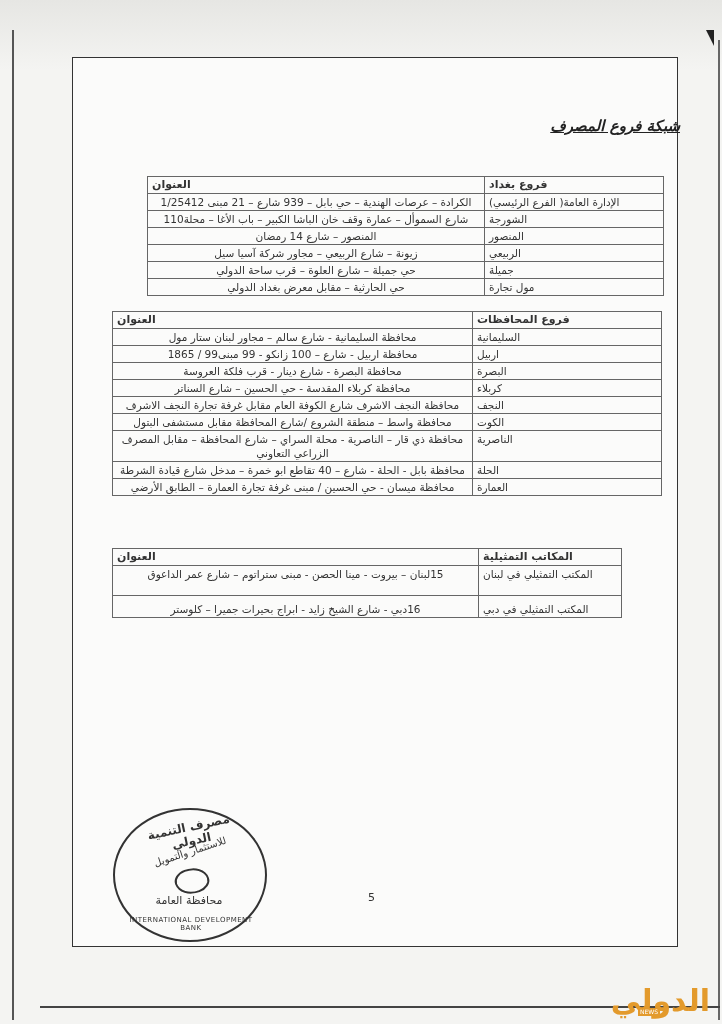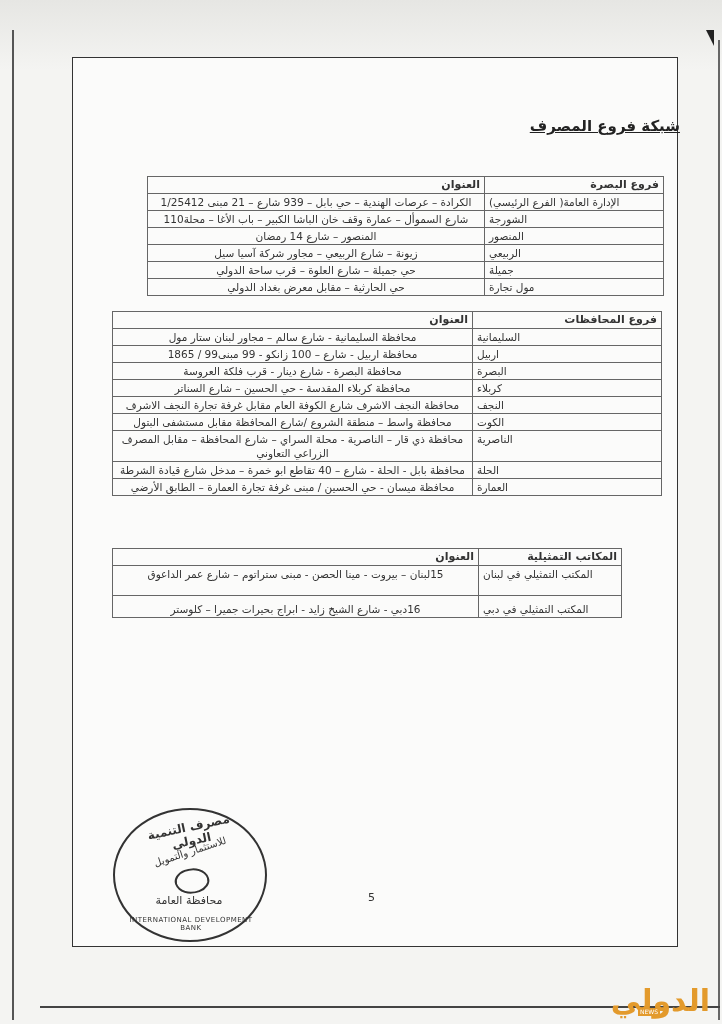--- a/index.html
+++ b/index.html
@@ -14,30 +14,30 @@
     .outer-bottom { position:absolute; left:40px; top:1006px; width:680px; height:2px; background:#444; }
     .corner-mark { position:absolute; left:706px; top:30px; width:0; height:0;
       border-left:8px solid transparent; border-top:16px solid #222; }
     .page-frame {
       position:absolute; left:72px; top:57px; width:604px; height:888px;
       border:1.5px solid #333; background:#fbfbfa;
     }
     .doc-title {
       position:absolute; left:490px; top:117px; width:190px; text-align:right;
       direction:rtl; font-family:"DejaVu Sans", sans-serif; font-weight:bold;
-      font-size:15px; text-decoration:underline; color:#222;
+      font-size:15px; text-decoration:underline; color:#222;font-style:italic;
     }
     table.branches {
       position:absolute; border-collapse:collapse; direction:rtl;
       font-family:"DejaVu Sans", sans-serif; font-size:10.5px; color:#333;
     }
     table.branches td, table.branches th {
       border:1px solid #666; padding:1px 4px; line-height:14px; vertical-align:top;
     }
-    table.branches th { font-weight:bold; text-align:right; font-size:11px; }
+    table.branches th { font-weight:bold; text-align:left; font-size:11px; }
     td.name { text-align:left; }
     td.addr { text-align:center; }
     #t1 { left:147px; top:176px; width:517px; }
     #t1 .c-name { width:170px; }
     #t2 { left:112px; top:311px; width:550px; }
     #t2 .c-name { width:180px; }
     #t3 { left:112px; top:548px; width:510px; }
     #t3 .c-name { width:134px; }
     .stamp {
       position:absolute; left:113px; top:808px; width:150px; height:130px;
@@ -71,21 +71,21 @@
 <div class="outer-bottom"></div>
 <div class="corner-mark"></div>
 
 <div class="page-frame"></div>
 
 <div class="doc-title">شبكة فروع المصرف</div>
 
 <table class="branches" id="t1">
   <tbody>
       <tr>
-    <th class="c-name">فروع البصرة</th>
+    <th class="c-name">فروع بغداد</th>
     <th>العنوان</th>
   </tr>
   <tr>
     <td class="name">الإدارة العامة( الفرع الرئيسي)</td>
     <td class="addr">الكرادة – عرصات الهندية – حي بابل – 939 شارع – 21 مبنى 1/25412</td>
   </tr>
   <tr>
     <td class="name">الشورجة</td>
     <td class="addr">شارع السموأل – عمارة وقف خان الباشا الكبير – باب الأغا – محلة110</td>
   </tr>

